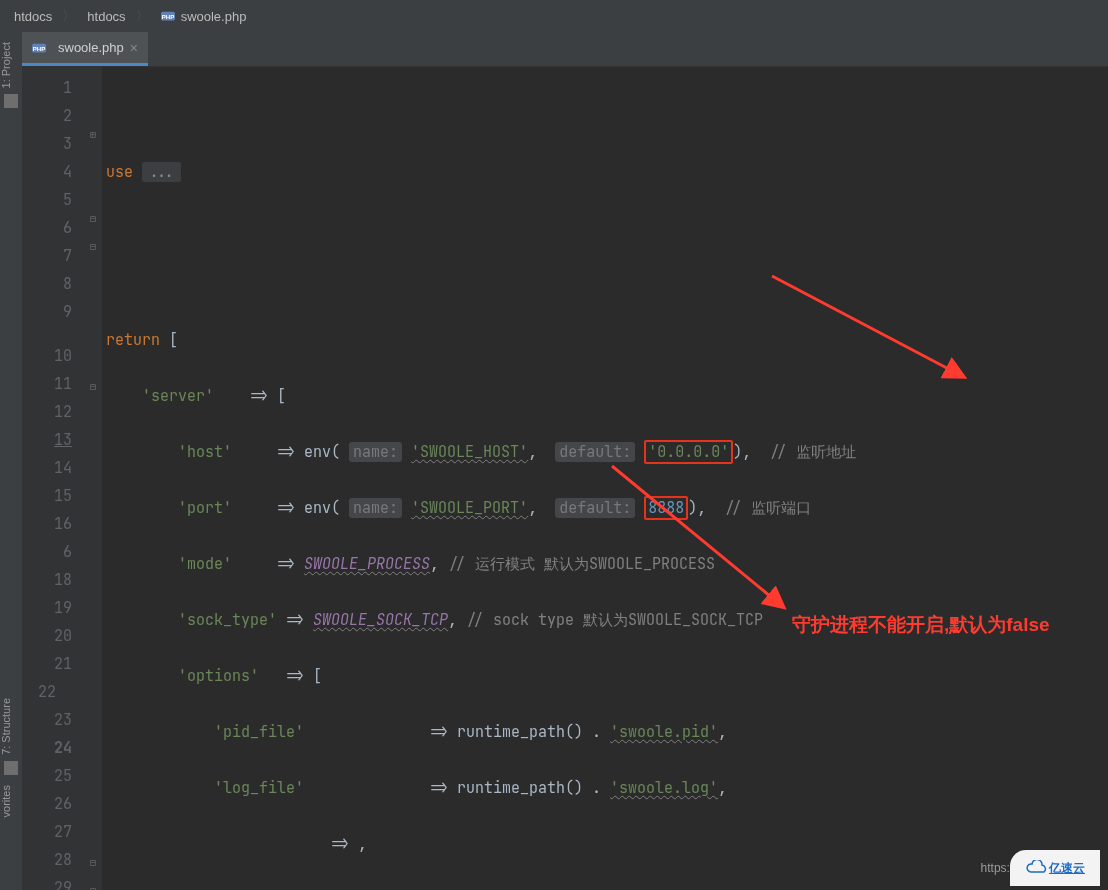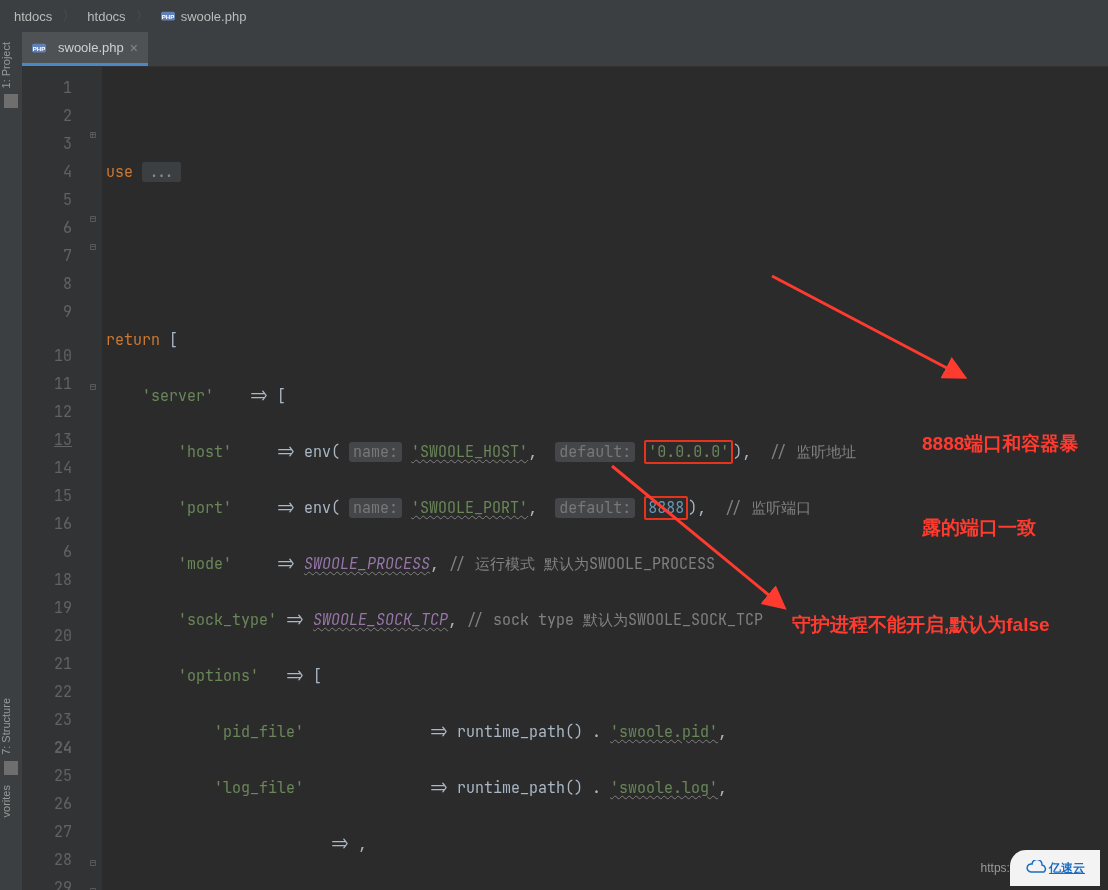--- a/index.html
+++ b/index.html
@@ -118,21 +118,21 @@
       <div style="height: 28px;">12</div>
       <div style="height: 28px; text-decoration: underline;">13</div>
       <div style="height: 28px;">14</div>
       <div style="height: 28px;">15</div>
       <div style="height: 28px;">16</div>
       <div style="height: 28px;">6</div>
       <div style="height: 28px;">18</div>
       <div style="height: 28px;">19</div>
       <div style="height: 28px;">20</div>
       <div style="height: 28px;">21</div>
-      <div style="height: 28px;">22</div>
+      <div style="height: 28px; text-align: center;">22</div>
       <div style="height: 28px;">23</div>
       <div style="height: 28px; font-weight: bold;">24</div>
       <div style="height: 28px;">25</div>
       <div style="height: 28px;">26</div>
       <div style="height: 28px;">27</div>
       <div style="height: 28px;">28</div>
       <div style="height: 28px; text-align: right;">29</div>
       <div style="height: 28px;">30</div>
     </div>
   <div class="fold-col">
@@ -176,24 +176,20 @@
 
     
     <svg class="arrow" style="left:660px; top:200px; width:220px; height:130px;">
       <defs>
           <marker id="ah1" markerWidth="8" markerHeight="8" refX="6" refY="4" orient="auto">
             <path d="M0,0 L8,4 L0,8 Z" fill="#ff3b30"></path>
           </marker>
         </defs>
       <line x1="10" y1="10" x2="200" y2="110" stroke="#ff3b30" stroke-width="3" marker-end="url(#ah1)"></line>
     </svg>
-    <div class="anno" style="left:820px; top:308px;">
-      <div>8888端口和容器暴</div>
-      <div>露的端口一致</div>
-    </div>
 
     <svg class="arrow" style="left:500px; top:390px; width:250px; height:170px;">
       <defs>
           <marker id="ah2" markerWidth="8" markerHeight="8" refX="6" refY="4" orient="auto">
             <path d="M0,0 L8,4 L0,8 Z" fill="#ff3b30"></path>
           </marker>
         </defs>
       <line x1="10" y1="10" x2="180" y2="150" stroke="#ff3b30" stroke-width="3" marker-end="url(#ah2)"></line>
     </svg>
     <div class="anno" style="left:690px; top:545px;">守护进程不能开启,默认为false</div>

